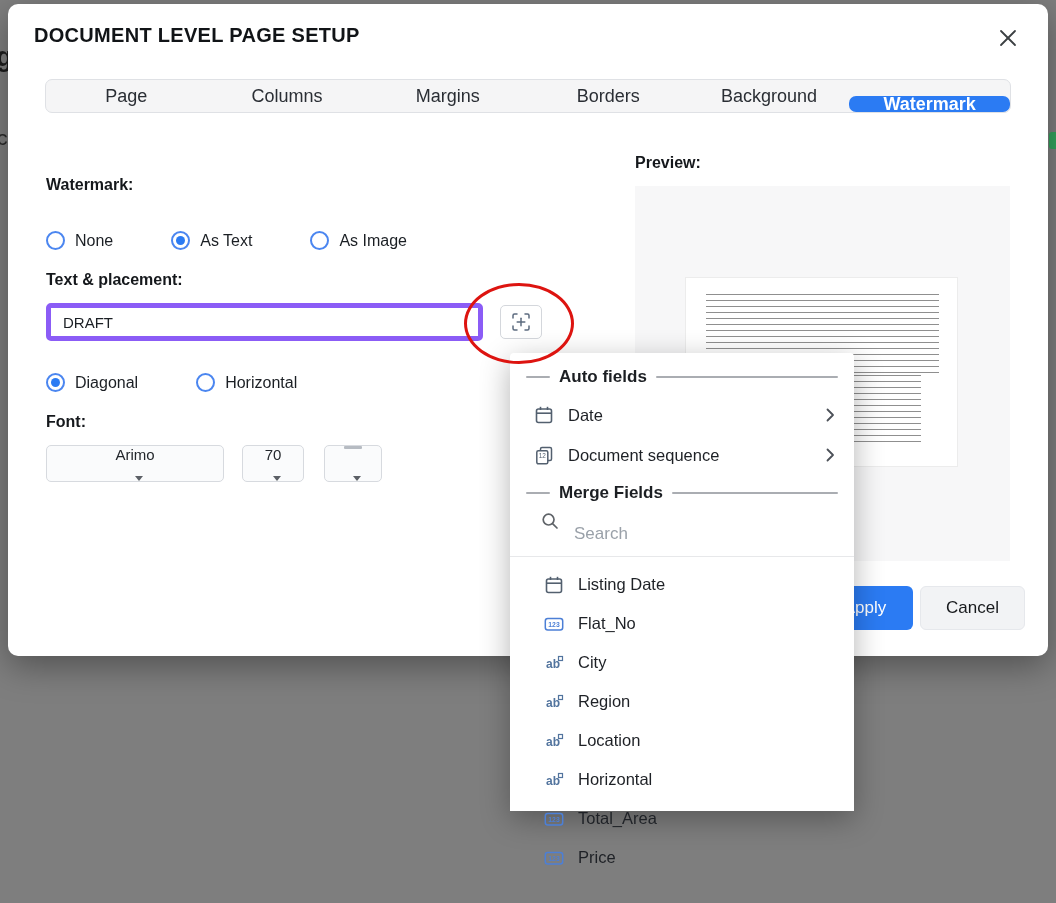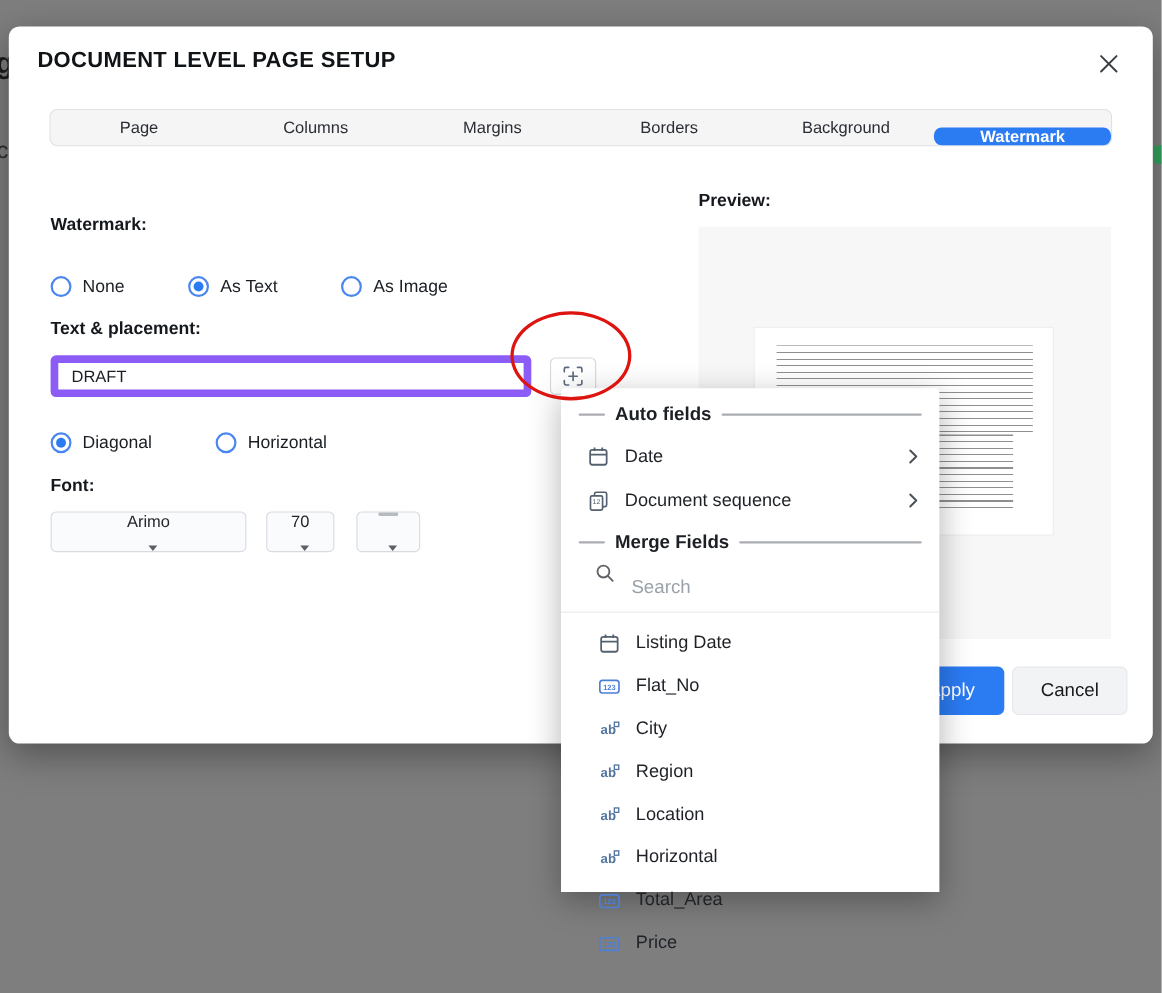--- a/index.html
+++ b/index.html
@@ -12,41 +12,41 @@
     color: #1b1f24;
   }
   
   .bg-frag { position:absolute; color:#1c1c1c; font-weight:700; }
   .bg-frag-g { left:-4px; top:42px; font-size:27px; }
   .bg-frag-c { left:-3px; top:126px; font-size:21px; font-weight:400; color:#2b2b2b; }
   .bg-frag-green { position:absolute; right:0; top:132px; width:7px; height:17px; background:#34a35d; border-radius:3px 0 0 3px; }
 
   
   .dialog {
-    position:absolute; left:8px; top:24px; width:1040px; height:652px;
+    position:absolute; left:8px; top:4px; width:1040px; height:652px;
     background:#ffffff; border-radius:10px;
     box-shadow:0 10px 34px rgba(0,0,0,.35);
   }
   .dialog-title {
     position:absolute; left:26px; top:20px;
     font-size:20px; font-weight:700; letter-spacing:.3px; color:#111417;
   }
   .close-btn {
     position:absolute; right:26px; top:20px; width:28px; height:28px;
     display:flex; align-items:center; justify-content:center; cursor:pointer;
   }
   
   .tab-strip {
     position:absolute; left:37px; top:75px; width:966px; height:34px;
     background:#f5f5f6; border:1px solid #dfe1e5; border-radius:7px;
     display:flex;
   }
   .tab {
     flex:1; display:flex; align-items:center; justify-content:center;
-    font-size:15px; font-weight:500; color:#2a2e34; cursor:pointer;
+    font-size:18px; font-weight:500; color:#2a2e34; cursor:pointer;
     border-radius:7px;
   }
   .tab.active { background:#2b7bf3; color:#ffffff; font-weight:600;margin-top:16px; }
 
   
   .sec-label { position:absolute; font-size:16px; font-weight:700; color:#15181c; }
   .lbl-watermark  { left:38px; top:172px; }
   .lbl-textplace  { left:38px; top:267px; }
   .lbl-font       { left:38px; top:409px; }
   .lbl-preview    { left:627px; top:150px; }
@@ -60,21 +60,21 @@
     border:2px solid #4b86f0; background:#fff;
     display:flex; align-items:center; justify-content:center;
   }
   .radio.sel::after {
     content:""; width:9px; height:9px; border-radius:50%; background:#2b7bf3;
   }
   .radio-label { font-size:16px; color:#1b1f24; }
 
   .wm-text-input {
     position:absolute; left:38px; top:299px; width:437px; height:38px;
-    border:7px solid #8b5cf6; border-radius:5px;
+    border:5px solid #8b5cf6; border-radius:5px;
     font-family:"Liberation Sans",sans-serif; font-size:15px; color:#1b1f24;
     padding:0 12px; outline:none; background:#fff;
   }
   .insert-field-btn {
     position:absolute; left:492px; top:301px; width:42px; height:34px;
     border:1px solid #d4d7dc; border-radius:5px; background:#fff;
     display:flex; align-items:center; justify-content:center; cursor:pointer;
   }
 
   .select-row { position:absolute; left:38px; top:441px; display:flex; gap:10px; }

